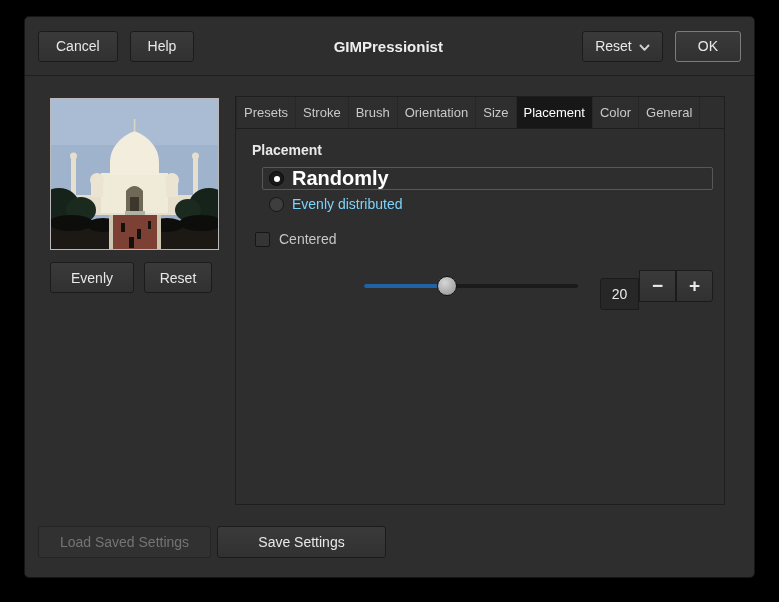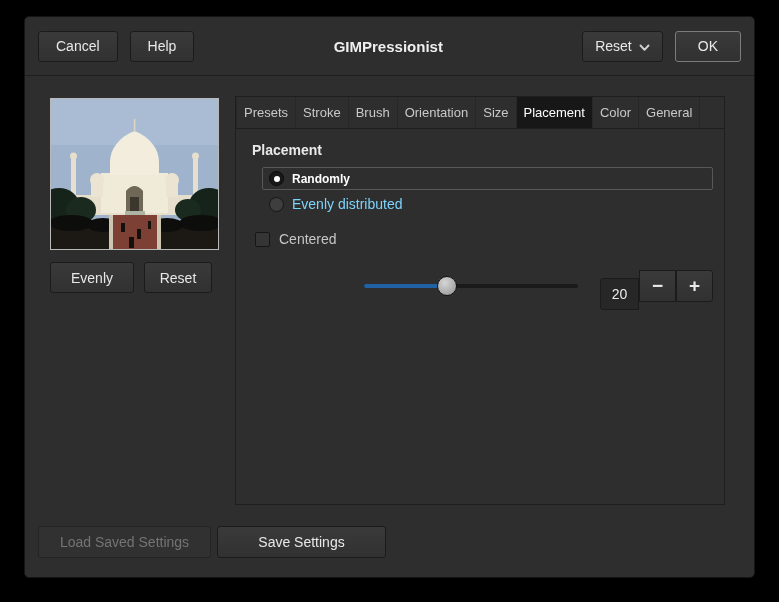--- a/index.html
+++ b/index.html
@@ -76,21 +76,21 @@
     display:flex; align-items:center; gap:8px; padding-left:6px;
   }
   .radio {
     width:15px; height:15px; border-radius:50%;
     background:#191919; border:1px solid #0a0a0a;
     display:inline-flex; align-items:center; justify-content:center;
     flex:none;
   }
   .radio .dot { width:6px; height:6px; border-radius:50%; background:#ffffff; }
   .radio.off { background:#3e3e3e; border-color:#161616; }
-  .radio-label-on { color:#ffffff; font-weight:bold; font-size:12px; }
+  .radio-label-on { color:#ffffff; font-weight:bold; font-size:20px; }
   .row-evenly {
     position:absolute; left:33px; top:97px; height:20px;
     display:flex; align-items:center; gap:8px;
   }
   .row-evenly .lbl { color:#7dd3fc; font-size:14px; }
   .row-centered {
     position:absolute; left:19px; top:132px; height:20px;
     display:flex; align-items:center; gap:9px;
   }
   .checkbox {

